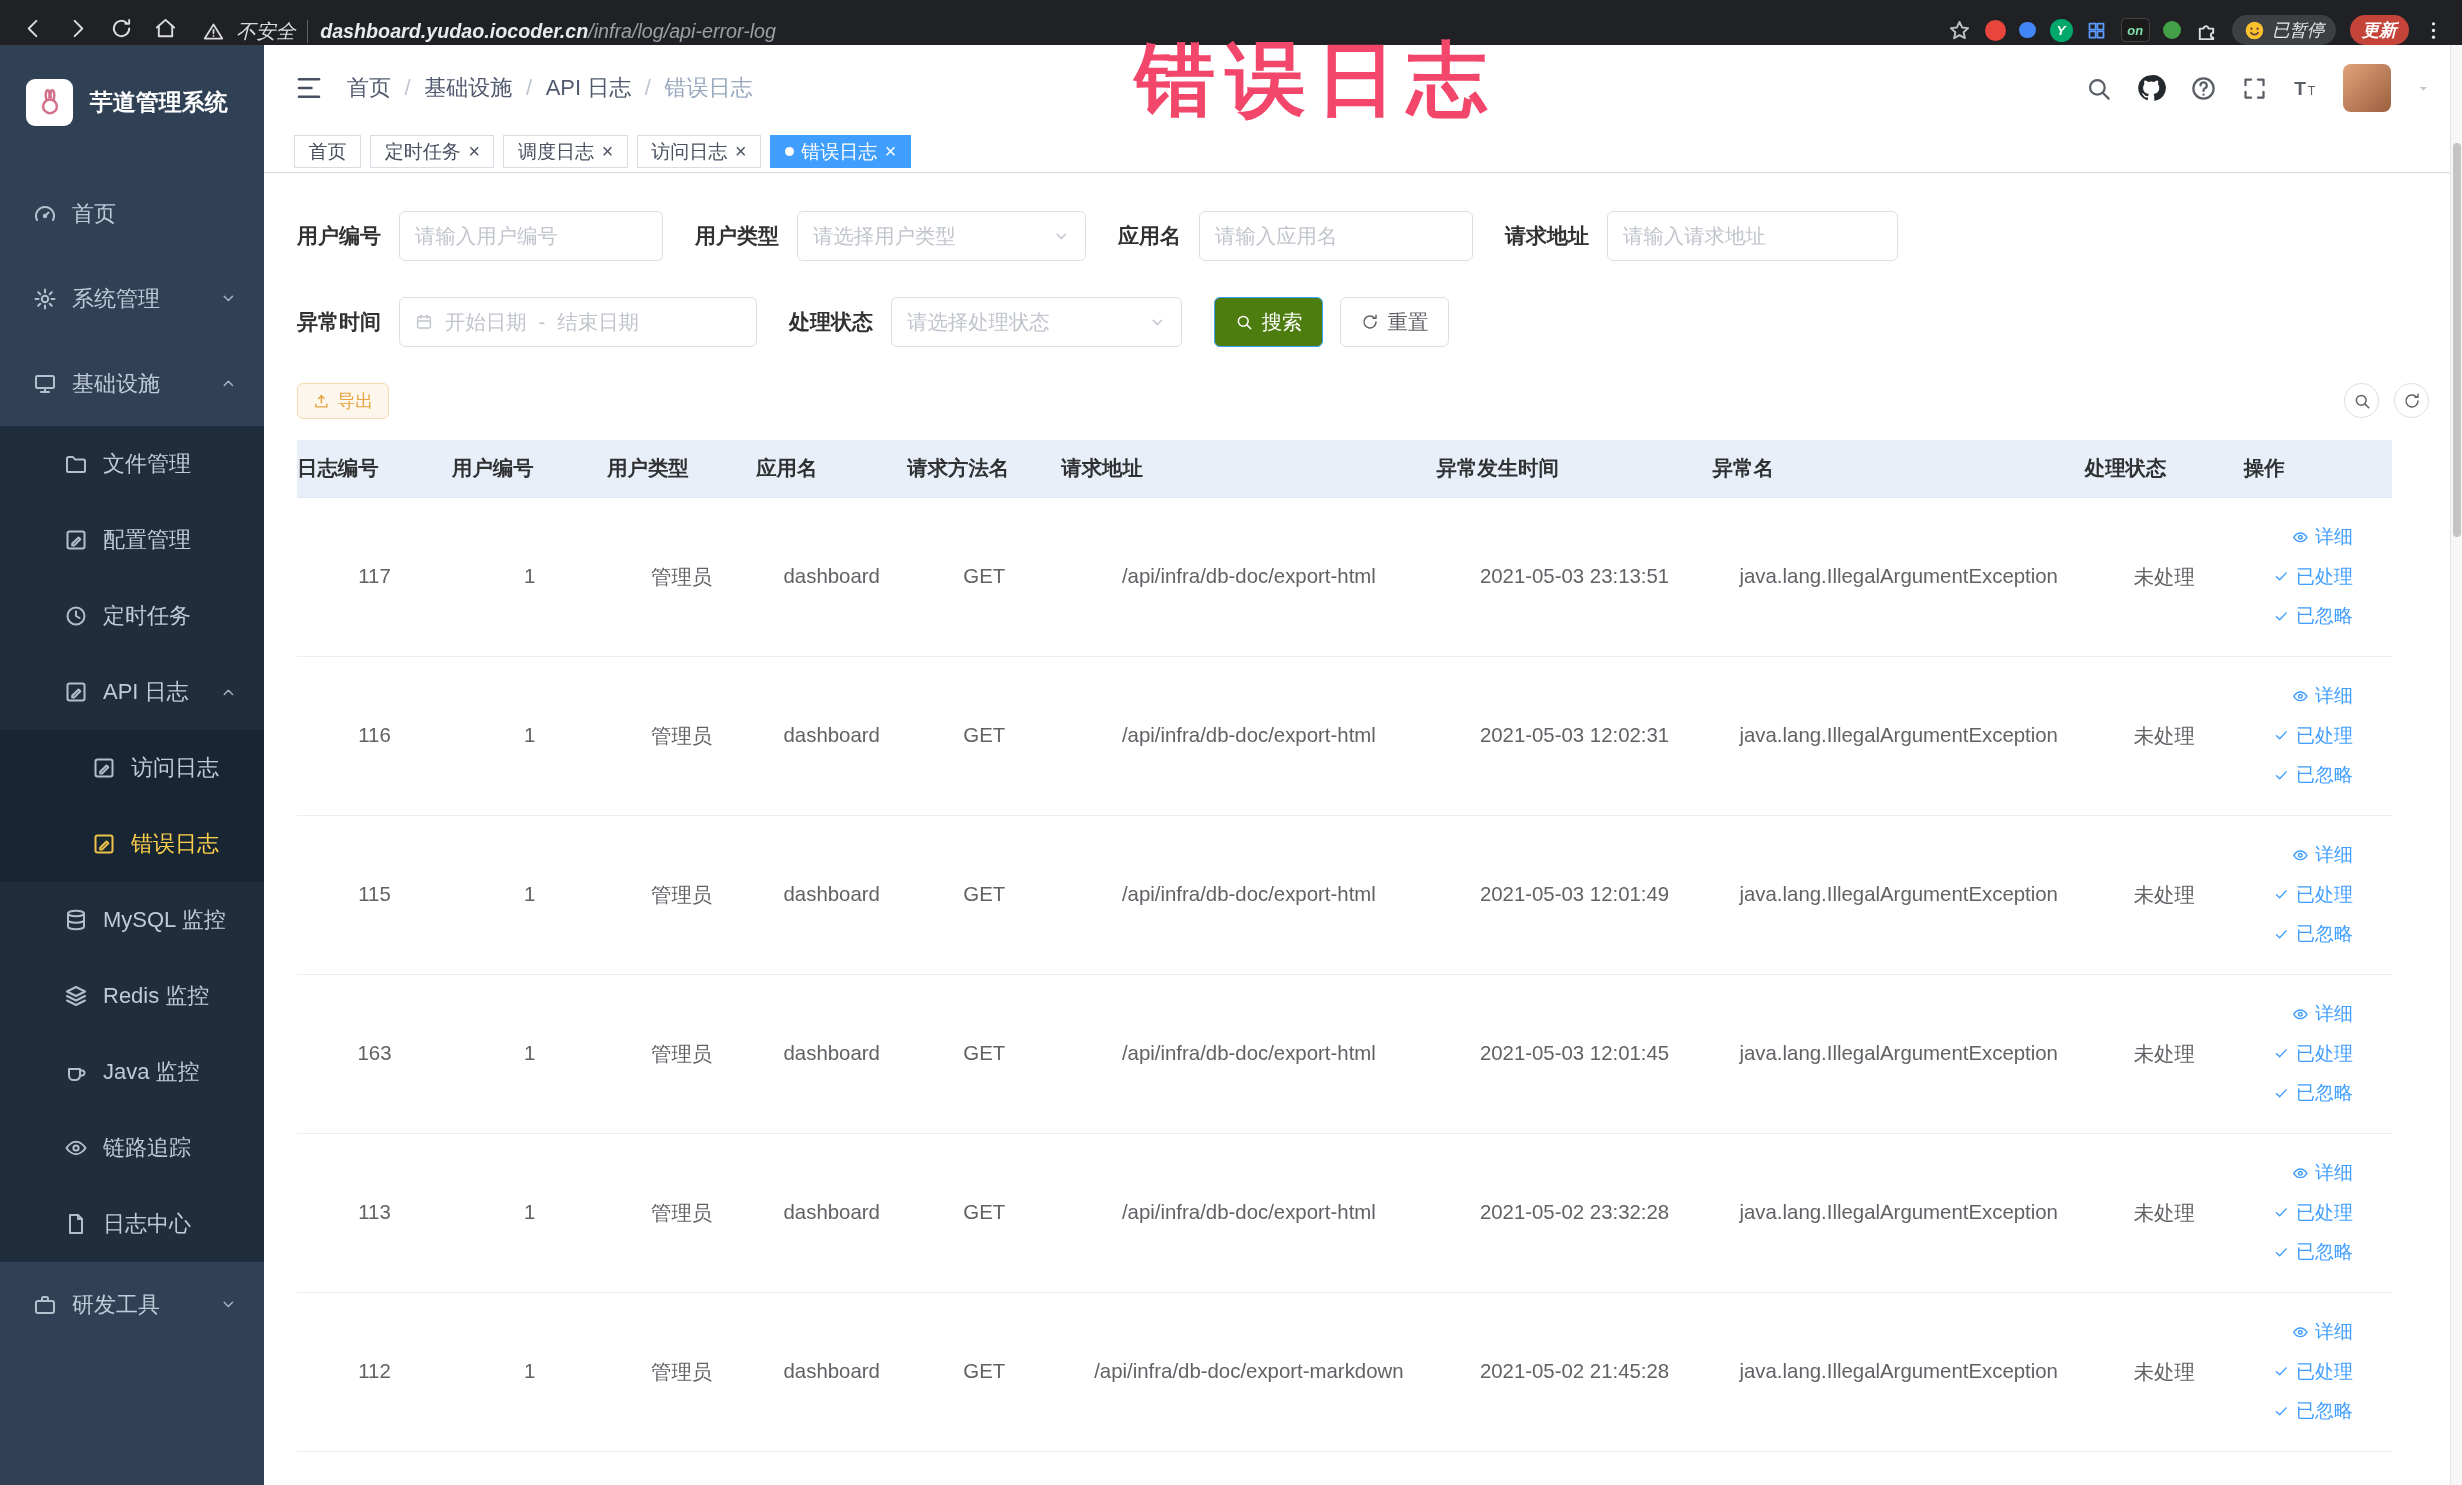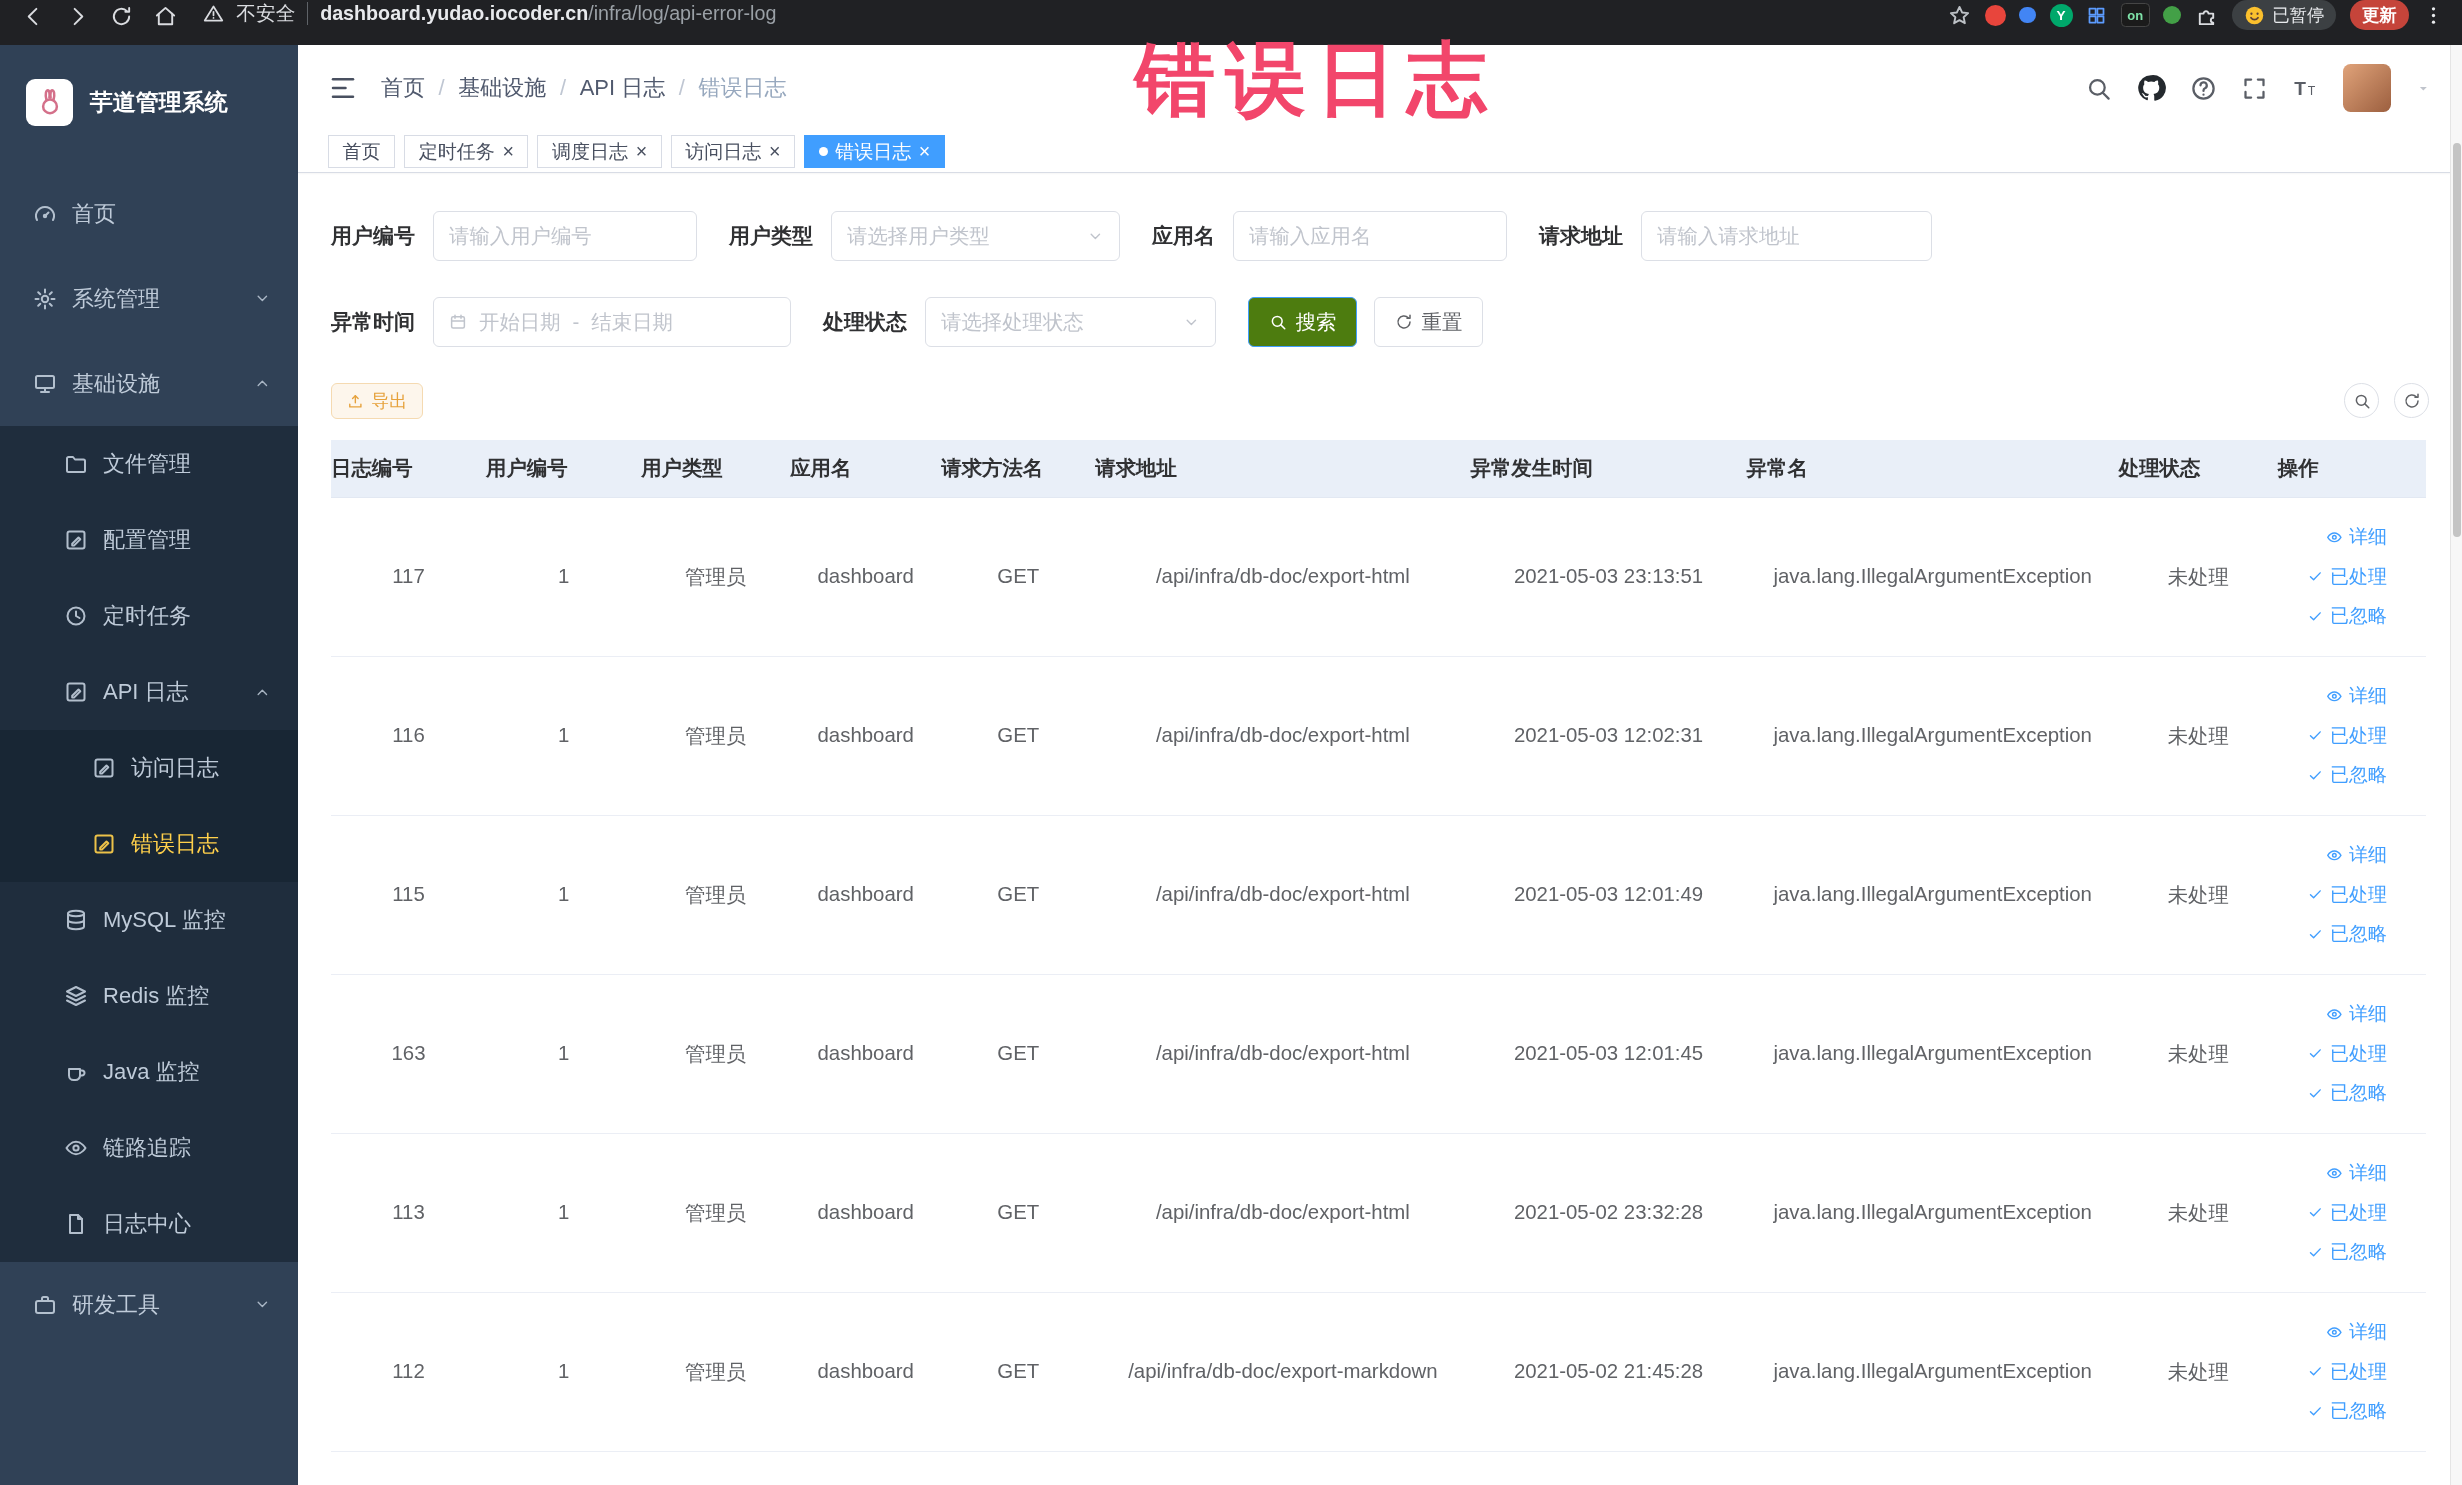--- a/index.html
+++ b/index.html
@@ -5,38 +5,38 @@
   * { margin:0; padding:0; box-sizing:border-box; }
   html,body { width:2462px; height:1486px; overflow:hidden; }
   body { font-family:"Liberation Sans","DejaVu Sans",sans-serif; background:#fff; position:relative; color:#303133; }
 
   .ico { display:inline-flex; align-items:center; justify-content:center; flex:none; }
   .ico svg { width:100%; height:100%; stroke:currentColor; fill:none; stroke-width:2; stroke-linecap:round; stroke-linejoin:round; }.s22{width:16.7px;height:16.7px}.s24{width:18px;height:18px}
   .s28{width:21px;height:21px}.s30{width:23px;height:23px}.s32{width:24px;height:24px}
   .s36{width:27px;height:27px}.s40{width:30px;height:30px}
 
   
-  .browser { height:45px; background:#202124; display:flex; align-items:flex-start; padding:0 16.7px; gap:11px; color:#dadce0; }
+  .browser { height:45px; background:#202124; display:flex; align-items:flex-end; padding:0 16.7px; gap:11px; color:#dadce0;font-style:italic; }
   .b-btn { width:33px; height:33px; border-radius:50%; display:flex; align-items:center; justify-content:center; color:#dadce0; }
   .addr { flex:1; display:flex; align-items:center; gap:12px; padding-left:10.6px; font-size:19.7px; min-width:0; }
   .addr .sec { color:#dadce0; }
   .vdiv { width:0.8px; height:23px; background:#5f6368; }
   .url { white-space:nowrap; overflow:hidden; }
   .url .domain { color:#e8eaed; font-weight:bold; }
   .url .path { color:#9aa0a6; }
   .ext { display:flex; align-items:center; gap:13.6px; }
   .dot { border-radius:50%; display:inline-block; }
   .badge-on { width:29px; height:24px; background:#1b1b1b; border:0.8px solid #454545; border-radius:4.5px; color:#7ee2a8; font-size:13px; font-weight:bold; display:flex; align-items:center; justify-content:center; }
   .glyph-circle { width:23px; height:23px; border-radius:50%; color:#fff; font-size:13.6px; font-weight:bold; display:flex; align-items:center; justify-content:center; }
   .pill { display:flex; align-items:center; gap:7.6px; background:#3c4043; border-radius:15px; height:30px; padding:0 12px; font-size:17.4px; color:#e8eaed; }
   .pill.update { background:#c5443a; color:#fff; font-weight:bold; }
 
   
   .app { display:flex; height:1440px; }
-  .sidebar { width:298px; flex:none; background:#304156; color:#bfcbd9; overflow:hidden; }
+  .sidebar { width:264px; flex:none; background:#304156; color:#bfcbd9; overflow:hidden; }
   .logo { height:114px; display:flex; align-items:center; gap:16.7px; padding-left:26px; }
   .logo-box { width:47px; height:47px; background:#fff; border-radius:9px; display:flex; align-items:center; justify-content:center; color:#d4708a; }
   .logo-title { color:#fff; font-size:23px; font-weight:bold; }
   #sidebar-menu { padding-top:12px; }
   .side-item { display:flex; align-items:center; font-size:22px; cursor:pointer; color:#bfcbd9; }
   .side-item .mi { margin-right:15px; opacity:.92; }
   .side-item .arrow { margin-left:auto; margin-right:27px; opacity:.85; }
   .side-item.lvl1 { height:85px; padding-left:33px; background:#304156; }
   .side-item.lvl2 { height:76px; padding-left:64px; background:#1f2d3d; }
   .side-item.lvl3 { height:76px; padding-left:92px; background:#182634; }

